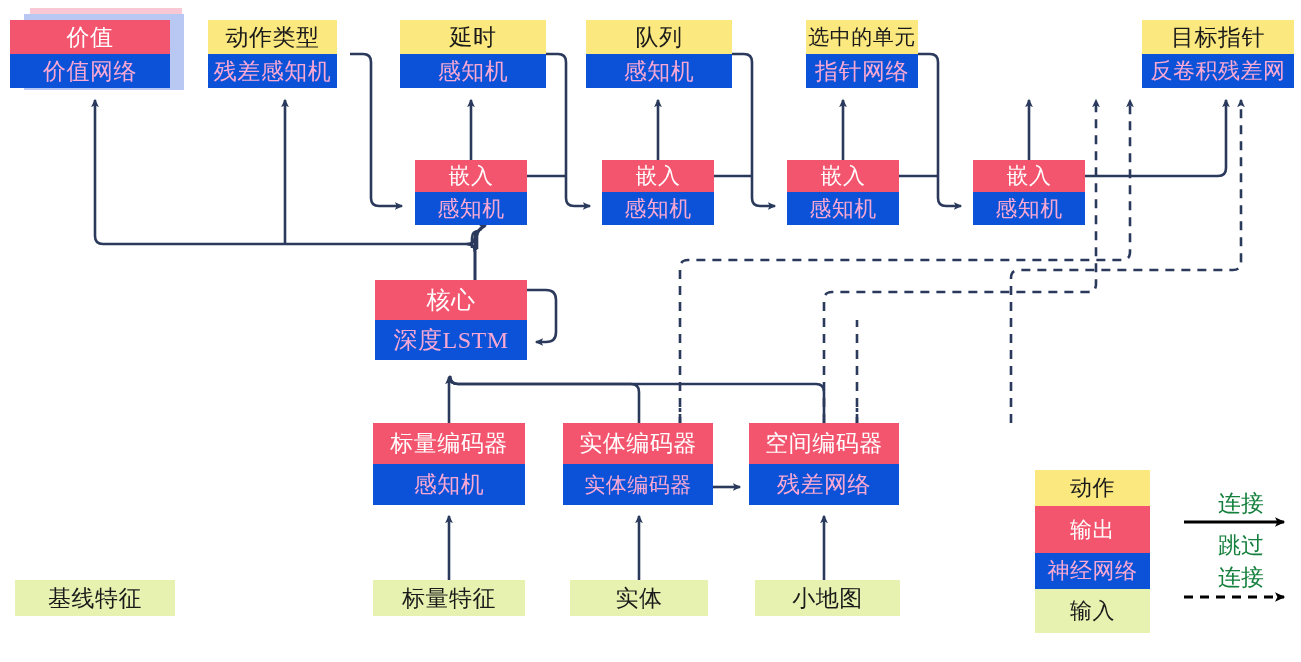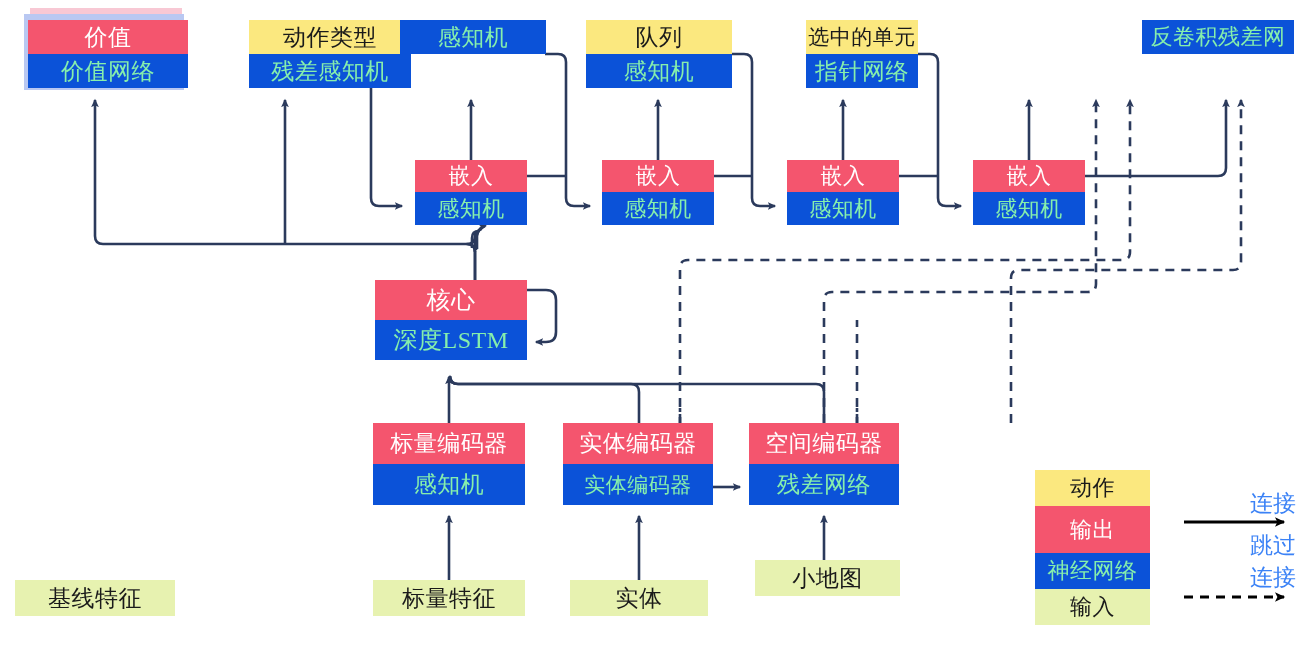--- a/index.html
+++ b/index.html
@@ -4,26 +4,26 @@
 <style>
   html,body{margin:0;padding:0;background:#ffffff;}
   body{font-family:"Liberation Serif","DejaVu Serif",serif;}
   #stage{position:relative;width:1301px;height:662px;background:#fff;overflow:hidden;}
   #wires{position:absolute;left:0;top:0;width:1301px;height:662px;}
   .node{position:absolute;box-sizing:border-box;}
   .seg{display:flex;align-items:center;justify-content:center;box-sizing:border-box;
        white-space:nowrap;letter-spacing:.5px;}
   .seg.act{background:#fbe87f;color:#1a1a1a;}
   .seg.out{background:#f4556e;color:#ffffff;}
-  .seg.net{background:#0b52d8;color:#86efac;}
+  .seg.net{background:#0b52d8;color:#f9a8d4;}
   .seg.inp{background:#e7f2b0;color:#1a1a1a;}
   .shadow1,.shadow2{position:absolute;}
   .shadow1{background:#f8c8d4;}
   .shadow2{background:#b9c8f2;}
-  .legendLabel{position:absolute;text-align:right;color:#3b82f6;}
+  .legendLabel{position:absolute;text-align:center;color:#15803d;}
 </style>
 </head>
 <body>
 
 <div id="stage">
 
   <svg id="wires" viewBox="0 0 1301 662" xmlns="http://www.w3.org/2000/svg">
     <defs>
       <marker id="ah" markerWidth="9" markerHeight="9" refX="7.2" refY="4.5" orient="auto" markerUnits="userSpaceOnUse">
         <path d="M0,0.6 L8.4,4.5 L0,8.4 L1.9,4.5 Z" fill="#2b3a5c"></path>
@@ -85,48 +85,50 @@
 
       <path d="M680,423 L680,268 Q680,260 688,260 L1122,260 Q1130,260 1130,252 L1130,100" stroke-dasharray="9 7" marker-end="url(#ahd)"></path>
 
       <path d="M857,423 L857,320" stroke-dasharray="9 7"></path>
 
     </g>
   </svg>
 
   <div class="shadow1" style="left:30px;top:8px;width:152px;height:72px;"></div>
   <div class="shadow2" style="left:24px;top:14px;width:160px;height:76px;"></div>
-  <div class="node" style="left:28px;top:20px;width:160px;height:72px;">
+  <div class="node" style="left:10px;top:20px;width:160px;height:72px;">
     <div class="seg out" style="height:34px;font-size:23px;">价值</div>
     <div class="seg net" style="height:34px;font-size:23px;">价值网络</div>
   </div>
 
-  <div class="node" style="left:208px;top:20px;width:162px;height:68px;margin-left:41px;">
+  <div class="node" style="left:208px;top:20px;width:129px;height:68px;">
     <div class="seg act" style="height:34px;font-size:23px;">动作类型</div>
     <div class="seg net" style="height:34px;font-size:23px;">残差感知机</div>
   </div>
 
   <div class="node" style="left:400px;top:20px;width:146px;height:68px;">
+    <div class="seg act" style="height:34px;font-size:23px;">延时</div>
     <div class="seg net" style="height:34px;font-size:23px;">感知机</div>
   </div>
 
   <div class="node" style="left:586px;top:20px;width:146px;height:68px;">
     <div class="seg act" style="height:34px;font-size:23px;">队列</div>
     <div class="seg net" style="height:34px;font-size:23px;">感知机</div>
   </div>
 
   <div class="node" style="left:772px;top:20px;width:146px;height:68px;padding-left:34px;">
     <div class="seg act" style="height:34px;font-size:21px;">选中的单元</div>
     <div class="seg net" style="height:34px;font-size:23px;">指针网络</div>
   </div>
 
   <div class="node" style="left:957px;top:20px;width:146px;height:68px;">
   </div>
 
   <div class="node" style="left:1142px;top:20px;width:152px;height:68px;">
+    <div class="seg act" style="height:34px;font-size:23px;">目标指针</div>
     <div class="seg net" style="height:34px;font-size:22px;">反卷积残差网</div>
   </div>
 
   <div class="node" style="left:415px;top:160px;width:112px;height:65px;">
     <div class="seg out" style="height:32px;font-size:22px;">嵌入</div>
     <div class="seg net" style="height:33px;font-size:22px;">感知机</div>
   </div>
 
   <div class="node" style="left:602px;top:160px;width:112px;height:65px;">
     <div class="seg out" style="height:32px;font-size:22px;">嵌入</div>
@@ -159,27 +161,27 @@
   </div>
 
   <div class="node" style="left:749px;top:423px;width:150px;height:82px;">
     <div class="seg out" style="height:41px;font-size:23px;">空间编码器</div>
     <div class="seg net" style="height:41px;font-size:23px;">残差网络</div>
   </div>
 
   <div class="node seg inp" style="left:15px;top:580px;width:160px;height:36px;font-size:23px;">基线特征</div>
   <div class="node seg inp" style="left:570px;top:580px;width:138px;height:36px;font-size:23px;">实体</div>
   <div class="node seg inp" style="left:373px;top:580px;width:152px;height:36px;font-size:23px;">标量特征</div>
-  <div class="node seg inp" style="left:755px;top:560px;width:145px;height:36px;font-size:23px;">小地图</div>
+  <div class="node seg inp" style="left:755px;top:580px;width:145px;height:36px;font-size:23px;">小地图</div>
 
   <div class="node" style="left:1035px;top:470px;width:115px;height:144px;">
     <div class="seg act" style="height:36px;font-size:22px;">动作</div>
     <div class="seg out" style="height:47px;font-size:22px;">输出</div>
     <div class="seg net" style="height:36px;font-size:22px;">神经网络</div>
-    <div class="seg inp" style="height:36px;font-size:22px;">输入</div>
+    <div class="seg inp" style="height:44px;font-size:22px;">输入</div>
   </div>
 
   <div class="legendLabel" style="left:1186px;top:488px;width:110px;font-size:23px;">连接</div>
   <div class="legendLabel" style="left:1186px;top:530px;width:110px;font-size:23px;">跳过</div>
   <div class="legendLabel" style="left:1186px;top:562px;width:110px;font-size:23px;">连接</div>
 
   <svg style="position:absolute;left:1180px;top:460px;width:121px;height:160px;" viewBox="0 0 121 160" xmlns="http://www.w3.org/2000/svg">
     <g fill="none" stroke="#000" stroke-width="3">
       <path d="M4,62 L104,62" marker-end="url(#ahblk)"></path>
       <path d="M4,137 L104,137" stroke-dasharray="9 7" marker-end="url(#ahblk)"></path>

